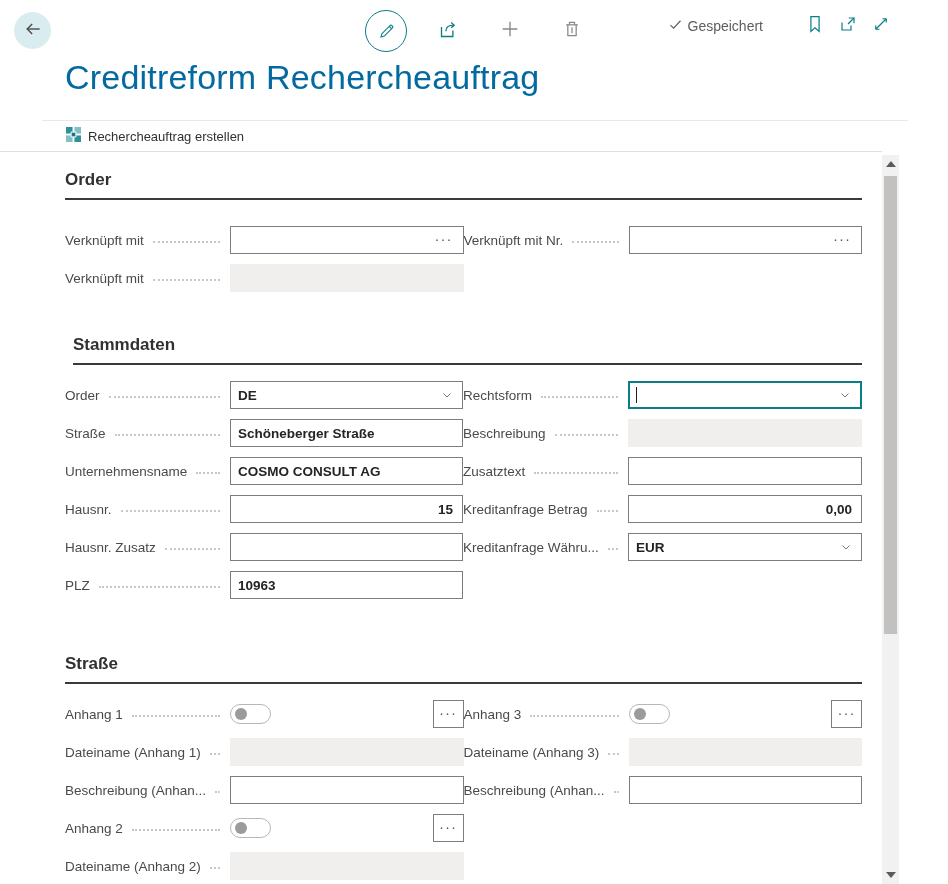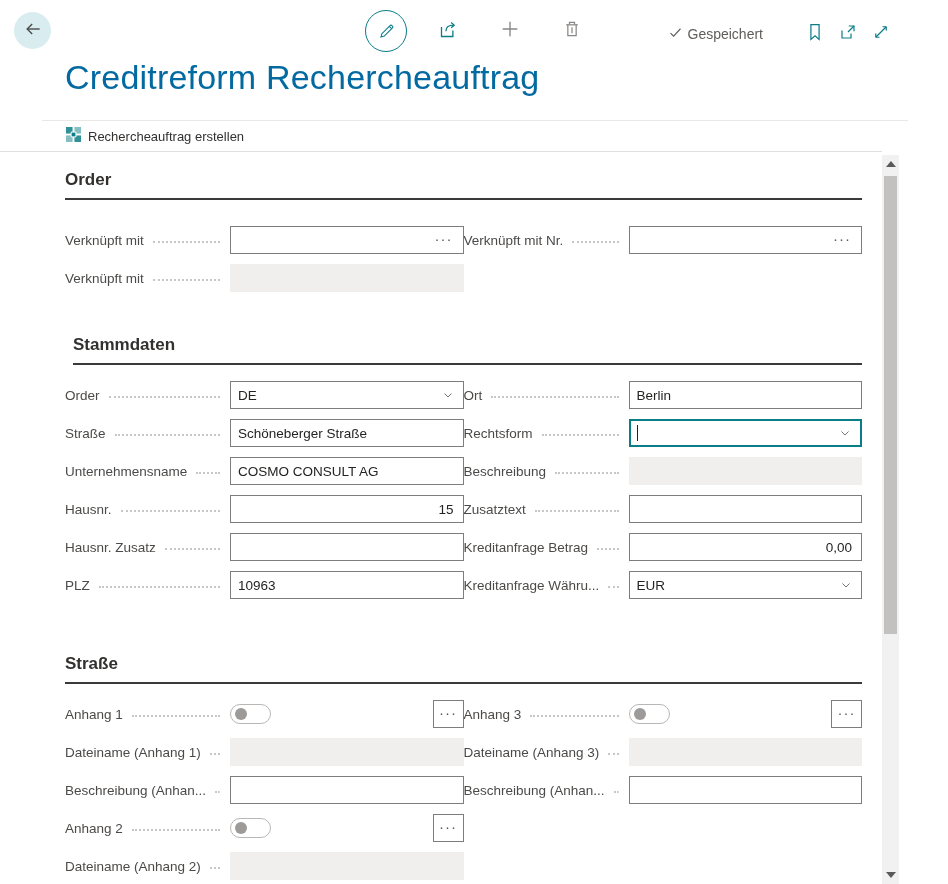--- a/index.html
+++ b/index.html
@@ -13,21 +13,21 @@
               background:#d9edf0; display:flex; align-items:center; justify-content:center; cursor:pointer; }
   .page-title { position:absolute; left:65px; top:58px; font-size:34px; font-weight:300;
                 color:#0369a1; letter-spacing:0.2px; white-space:nowrap; }
 
   .toolbar-center { position:absolute; left:363px; top:8px; display:flex; align-items:center; }
   .tool-slot { width:46px; height:46px; display:flex; align-items:center; justify-content:center; cursor:pointer; }
   .tool-slot + .tool-slot { margin-left:16px; }
   .pencil-circle { width:42px; height:42px; border:1px solid #0a7d87; border-radius:50%;
                    display:flex; align-items:center; justify-content:center; }
 
-  .toolbar-right { position:absolute; right:58px; top:24px; display:flex; align-items:center; }
+  .toolbar-right { position:absolute; right:58px; top:16px; display:flex; align-items:center; }
   .saved { display:flex; align-items:center; color:#5f5d5b; font-size:14px; margin-right:28px; }
   .saved svg { margin-right:5px; }
   .mini-icon { width:19px; height:19px; display:flex; align-items:center; justify-content:center;
                cursor:pointer; margin-left:14px; }
 
   
   .action-bar { height:31px; margin-right:66px; padding-left:66px; display:flex; align-items:center;
                 border-bottom:1px solid #e1dfdd; }
   .action-item { display:flex; align-items:center; cursor:pointer; }
   .action-item svg { margin-right:7px; }
@@ -47,21 +47,21 @@
 
   .field-row { display:flex; align-items:center; height:28px; margin-bottom:10px; }
   .label-zone { width:165px; flex-shrink:0; display:flex; align-items:center; overflow:hidden; }
   .field-label { font-size:13.5px; color:#4c4a48; white-space:nowrap; }
   .dots { flex:1; min-width:4px; height:0; border-bottom:2px dotted #c9c7c5; margin:4px 10px 0 9px; }
 
   .control-zone { flex:1; display:flex; align-items:center; height:28px; position:relative; }
   .box { flex:1; height:28px; border:1px solid #7e7d7b; background:#fff;
          display:flex; align-items:center; padding:0 2px 0 0; }
   .box input { flex:1; min-width:0; border:none; outline:none; font-size:13.5px; color:#252423;
-               padding:0 7px; height:24px; background:transparent; font-family:inherit; }
+               padding:0 7px; height:24px; background:transparent; font-family:inherit;font-weight:bold; }
   .box input.num { text-align:right; }
   .box.focused { border:2px solid #0a7d87; }
   .caret { width:1px; height:16px; background:#222; margin-left:6px; }
   .assist { font-size:15px; color:#5c5b5a; letter-spacing:1px; padding:0 8px 4px 4px; cursor:pointer; line-height:1; }
   .chev { padding:0 7px; cursor:pointer; display:flex; align-items:center; }
   .disabled-box { flex:1; height:28px; background:#f0efed; }
 
   .toggle { width:41px; height:20px; border:1px solid #b9b7b5; border-radius:11px; background:#fff;
             position:relative; cursor:pointer; flex-shrink:0; }
   .toggle .knob { position:absolute; left:4px; top:3px; width:12px; height:12px; border-radius:50%;
@@ -316,31 +316,20 @@
           <div class="control-zone">
             <div class="box">
               <input value="10963" style="">
             </div>
           </div>
         </div>
 
       </div>
       <div class="col">
 
-        <div class="field-row">
-          <div class="label-zone">
-            <span class="field-label">Ort</span>
-            <span class="dots"></span>
-          </div>
-          <div class="control-zone">
-            <div class="box">
-              <input value="Berlin" style="">
-            </div>
-          </div>
-        </div>
 
         <div class="field-row">
           <div class="label-zone">
             <span class="field-label">Rechtsform</span>
             <span class="dots"></span>
           </div>
           <div class="control-zone">
             <div class="box focused">
               <span class="caret"></span>
               <input value="" style="">

